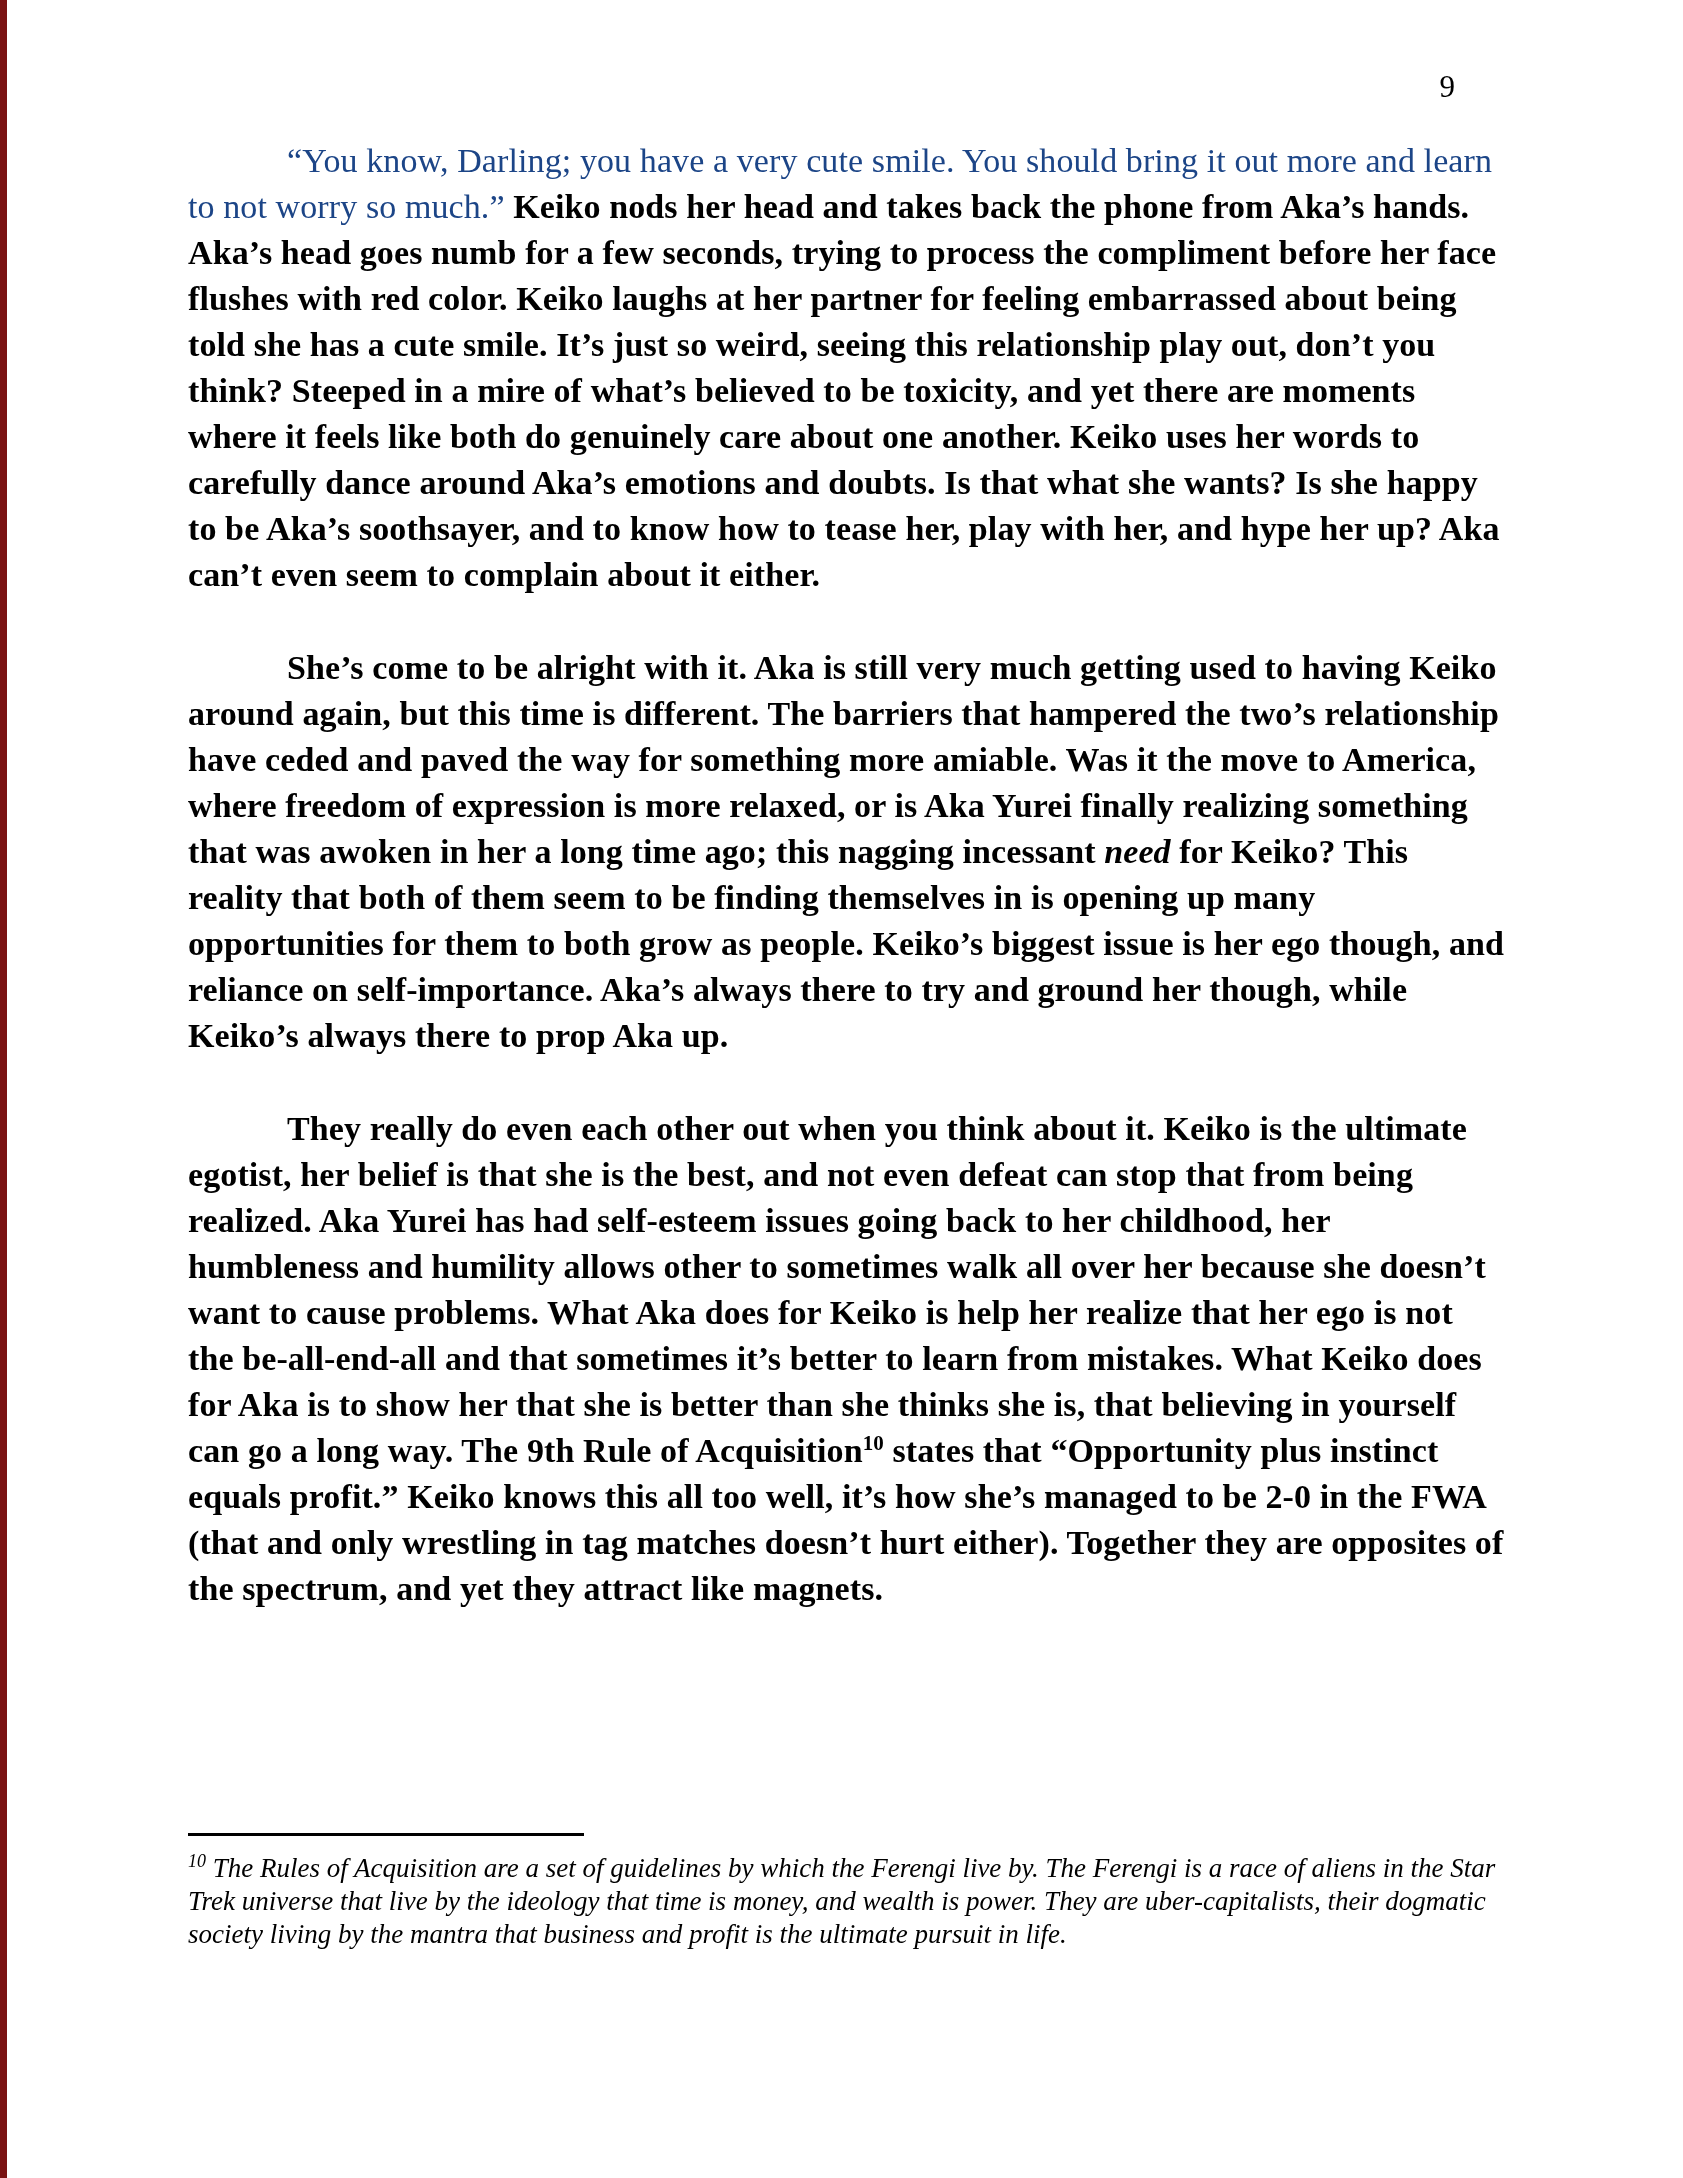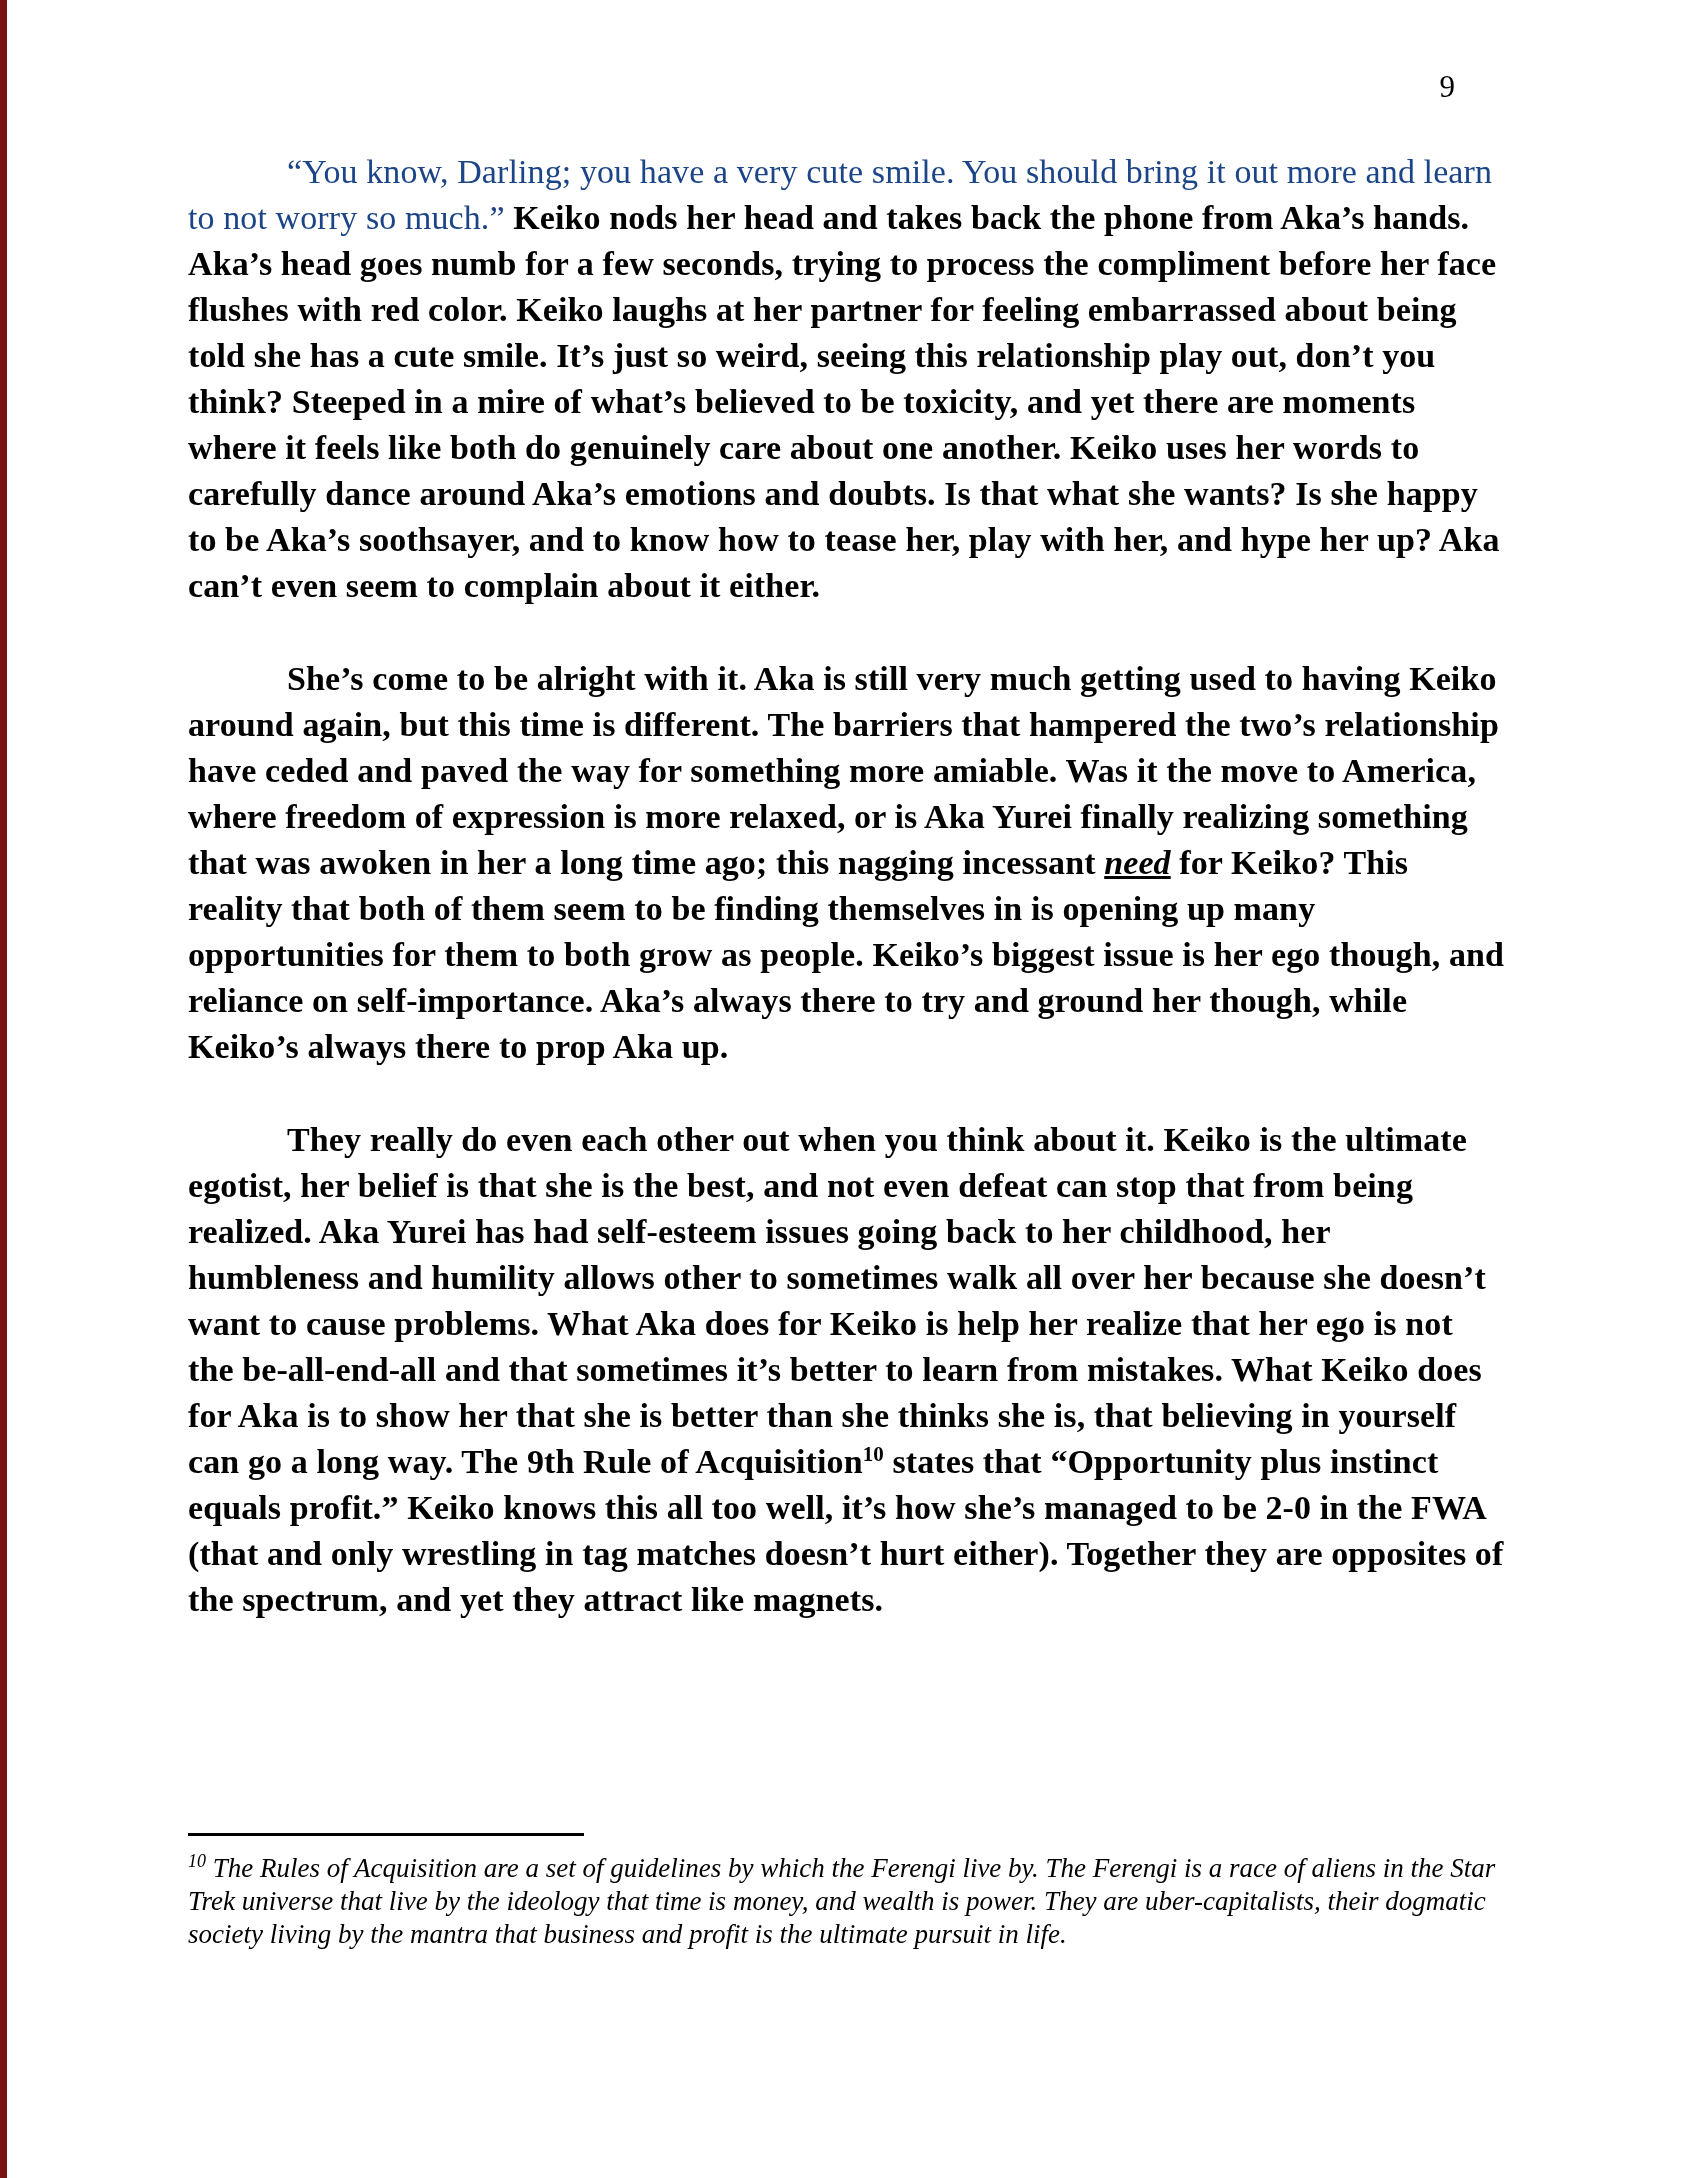--- a/index.html
+++ b/index.html
@@ -32,34 +32,34 @@
     line-height: 36px;
     font-weight: 400;
   }
   .content {
     position: absolute;
     left: 188px;
     top: 136px;
     width: 1317px;
   }
   .para {
-    margin: 13px 0 47px 0;
+    margin: 2px 0 47px 0;
     font-size: 34px;
     line-height: 46px;
     font-weight: 700;
     text-indent: 99px;
     text-align: left;
     letter-spacing: 0.1px;
   }
   .para .seg { white-space: pre-wrap; }
   .para .quote-blue {
     font-weight: 400;
     color: var(--quote-blue, #1c4587);
   }
-  .para .bold-italic { font-style: italic; text-decoration: underline; }
+  .para .bold-italic { font-style: italic; }
   .para sup.seg {
     font-size: 21px;
     line-height: 0;
     vertical-align: super;
   }
   .footnote-area {
     position: absolute;
     left: 188px;
     top: 1833px;
     width: 1317px;

